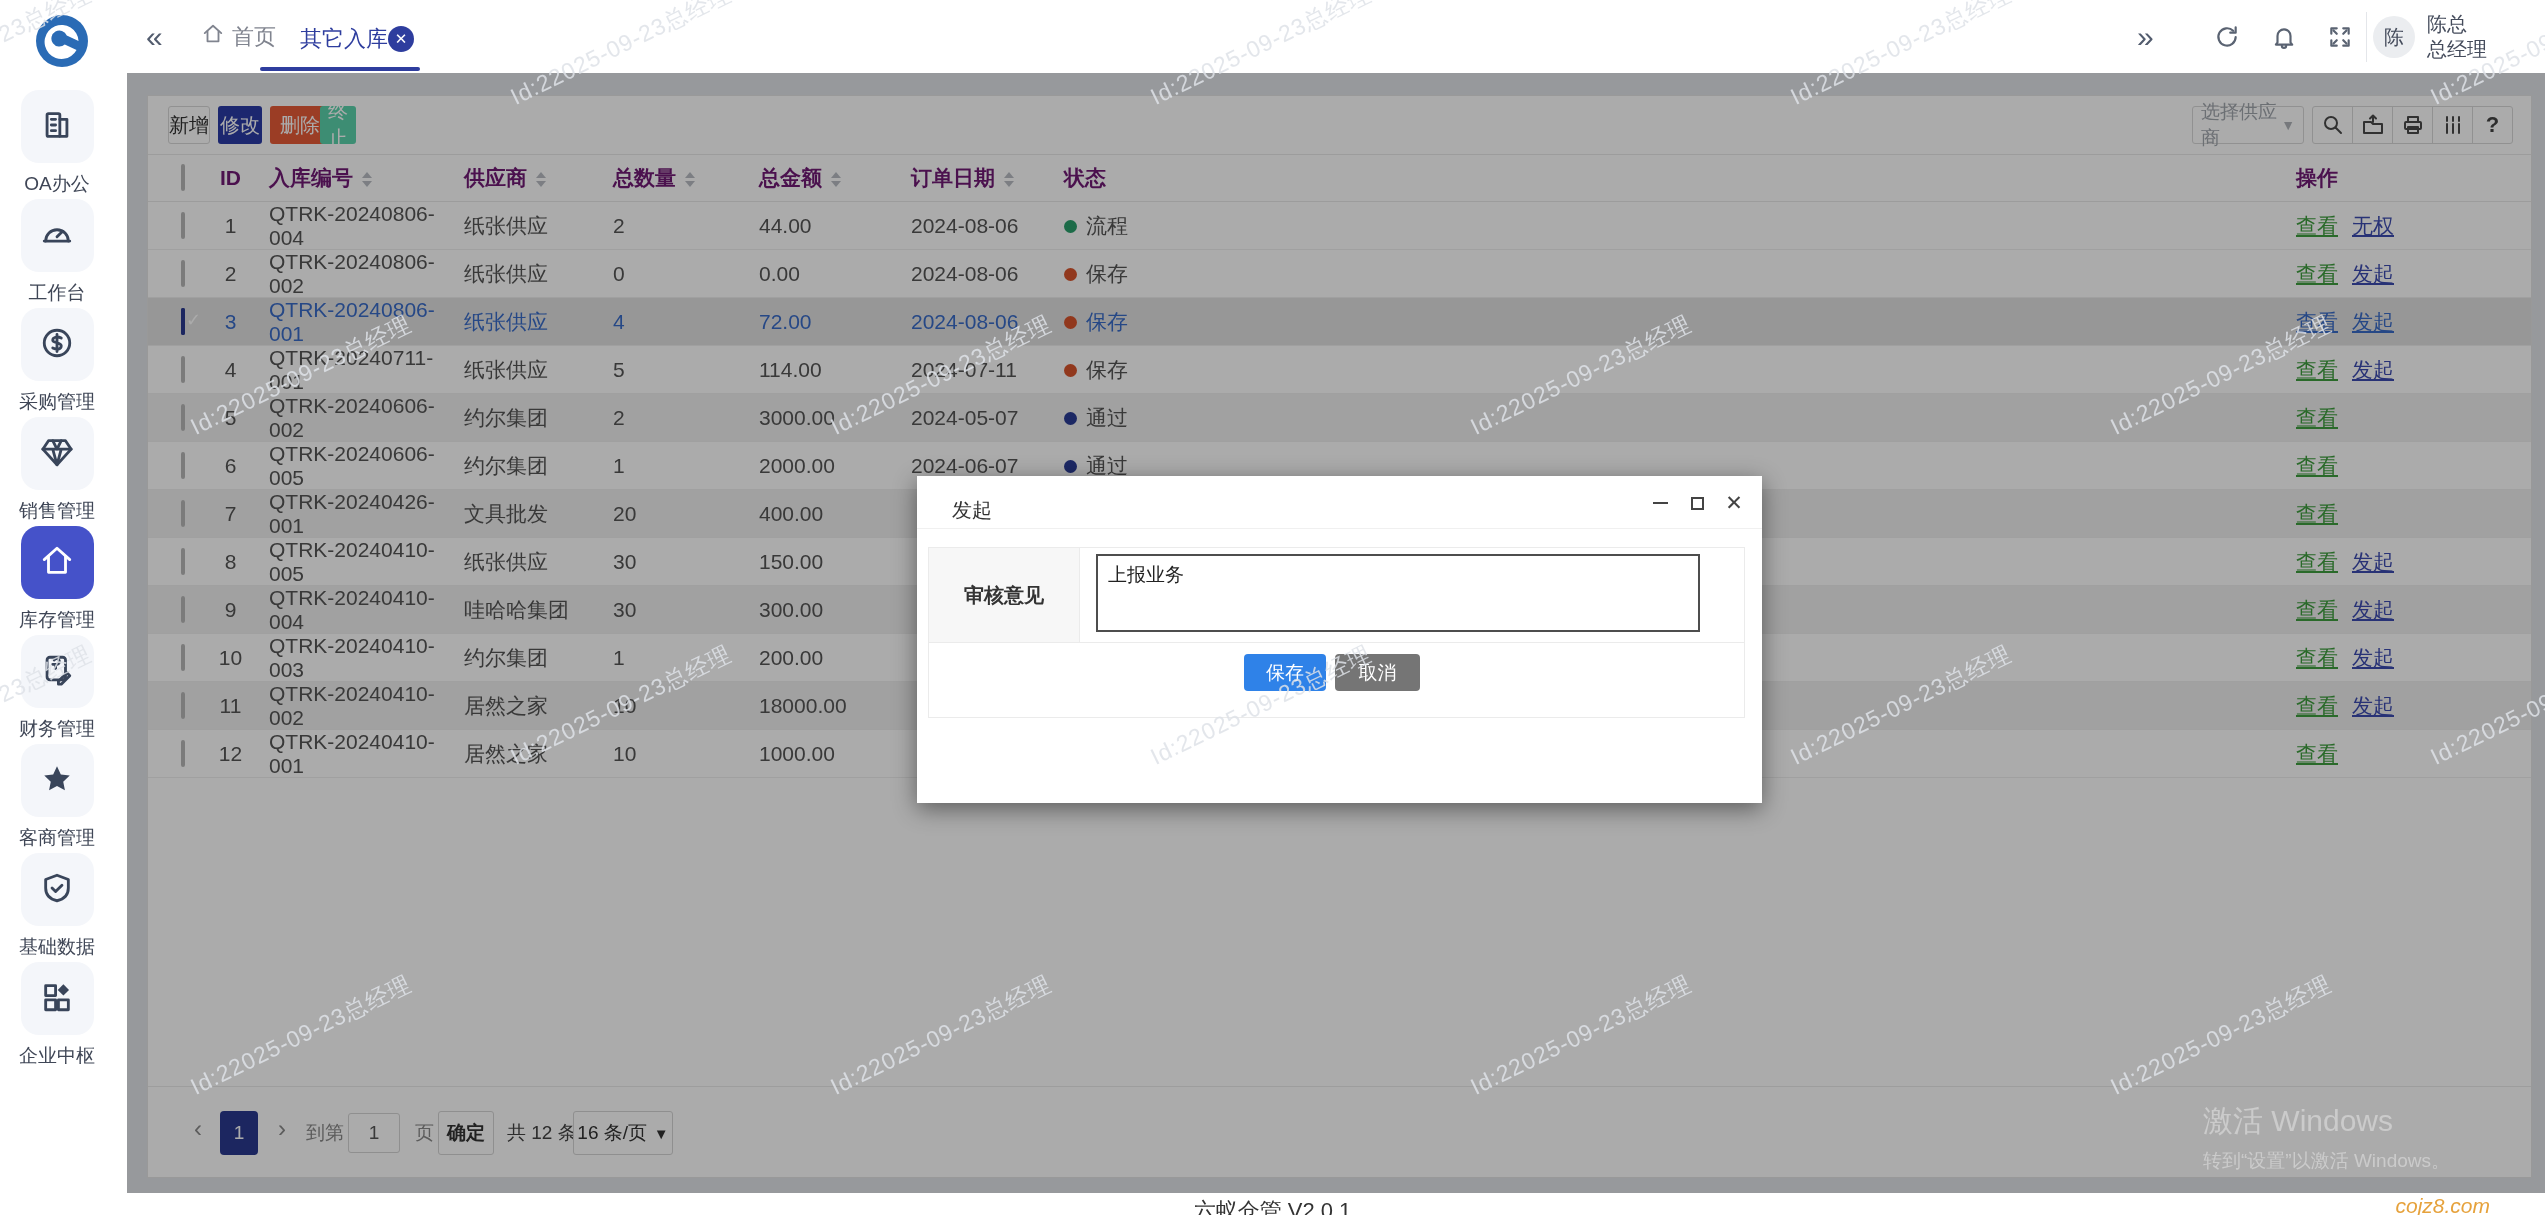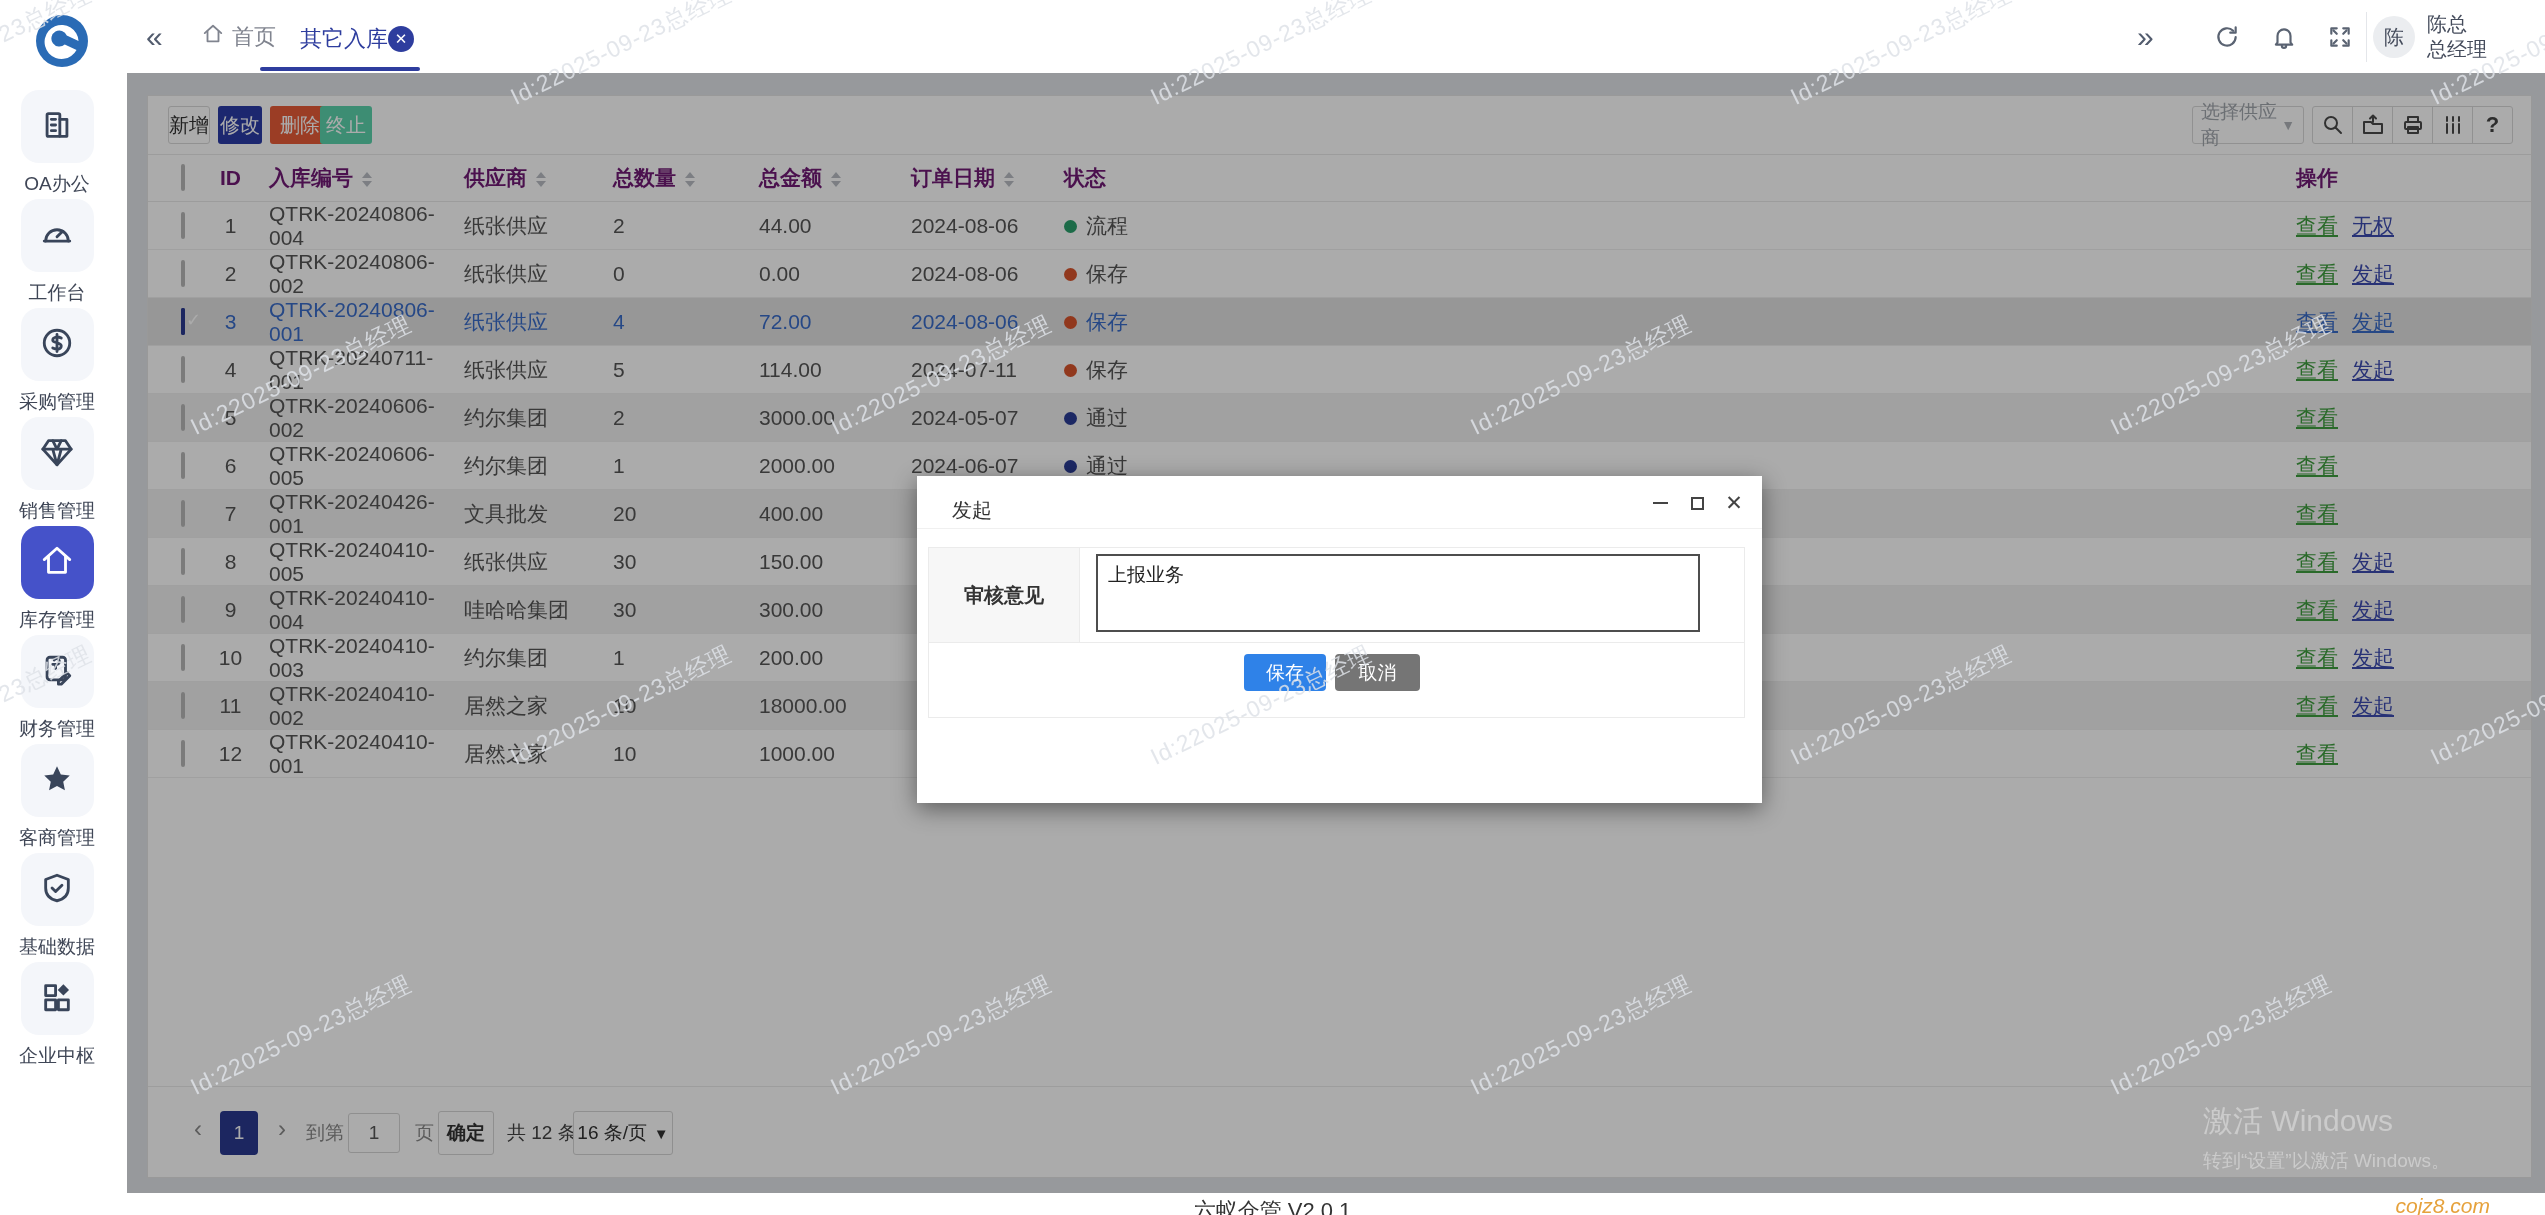--- a/index.html
+++ b/index.html
@@ -33,21 +33,21 @@
   #user-block{position:absolute;left:2300px;top:12px;font-size:20px;color:#454c5c;line-height:25px;cursor:pointer;}
   
   #content{position:absolute;left:127px;top:73px;width:2418px;height:1120px;background:#e2e4e9;}
   #panel{position:absolute;left:20px;top:22px;width:2385px;height:1083px;background:#fff;border:1px solid #e5e5e5;box-sizing:border-box;}
   
   .btn{position:absolute;top:10px;height:38px;border-radius:3px;font-size:20px;color:#fff;border:none;
     display:flex;align-items:center;justify-content:center;cursor:pointer;padding:0;}
   #btn-add{left:20px;width:42px;background:#fff;border:1px solid #d9d9d9;color:#333;box-sizing:border-box;}
   #btn-edit{left:70px;width:44px;background:#2b3ba6;}
   #btn-del{left:122px;width:60px;background:#e85c38;}
-  #btn-stop{left:172px;width:52px;background:#5bd3ac;}
+  #btn-stop{left:172px;width:36px;background:#5bd3ac;}
   #supplier-select{position:absolute;top:10px;left:2044px;width:112px;height:38px;border:1px solid #d9d9d9;
     border-radius:3px;box-sizing:border-box;display:flex;align-items:center;justify-content:space-between;
     padding:0 8px;color:#a2a7ae;font-size:19px;cursor:pointer;background:#fff;}
   #tool-group{position:absolute;top:10px;left:2164px;height:38px;display:flex;border:1px solid #d9d9d9;border-radius:3px;box-sizing:border-box;background:#fff;}
   .tool-cell{width:39px;height:36px;border-right:1px solid #d9d9d9;display:flex;align-items:center;justify-content:center;
     color:#444;cursor:pointer;font-size:22px;font-weight:bold;}
   .tool-cell:last-child{border-right:none;}
   .tool-cell svg{stroke:#4a4a4a;fill:none;stroke-width:2px;stroke-linecap:round;stroke-linejoin:round;}
   
   .grid{display:grid;grid-template-columns:60px 45px 185px 150px 150px 150px 150px 210px 1fr 245px;align-items:center;}

